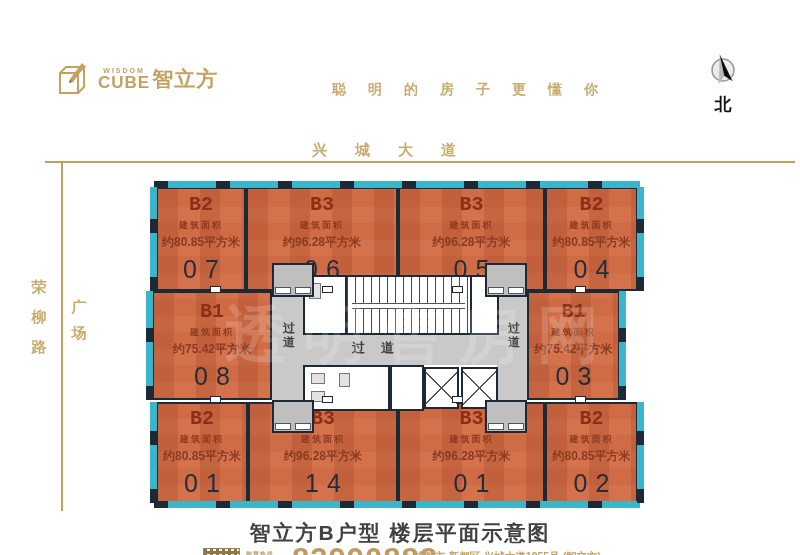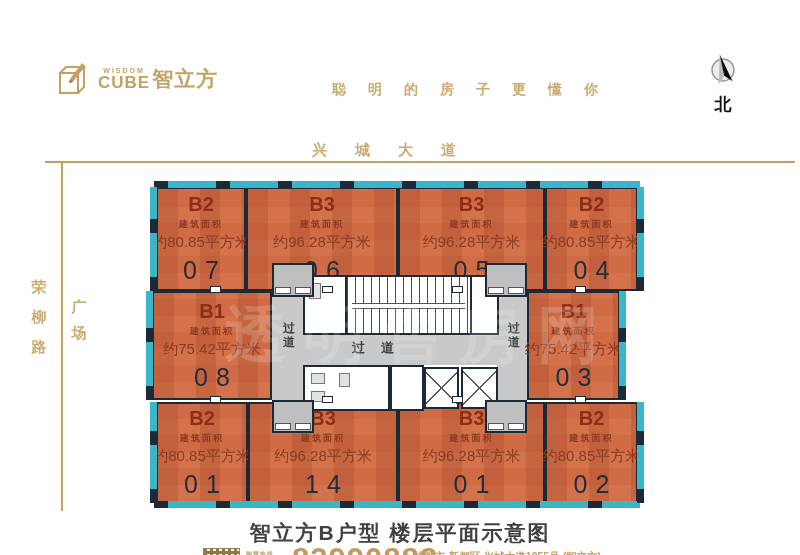--- a/index.html
+++ b/index.html
@@ -24,23 +24,23 @@
   .road-left{left:29px;top:222px;letter-spacing:30px;}
   .plaza{left:69px;top:240px;letter-spacing:28px;}
 
   
   .unit{background-color:#cf6b45;
     background-image:
       repeating-linear-gradient(90deg, rgba(150,55,28,.22) 0 20px, rgba(0,0,0,0) 20px 42px),
       repeating-linear-gradient(0deg, rgba(220,130,90,.30) 0 16px, rgba(0,0,0,0) 16px 33px);
     border:2.5px solid #1c2a38;box-sizing:border-box;
     display:flex;flex-direction:column;align-items:center;justify-content:center;z-index:2;}
-  .utype{font-size:20px;font-weight:bold;color:#8c2f16;line-height:1.1;}
+  .utype{font-size:20px;font-weight:bold;color:#8c2f16;line-height:1.1;font-family:Liberation Mono, monospace;}
   .uarea1{font-size:9px;font-weight:bold;color:#8c3a20;margin-top:3px;letter-spacing:2px;}
-  .uarea2{font-size:15px;font-weight:normal;color:#8c3a20;margin-top:2px;white-space:nowrap;}
+  .uarea2{font-size:12px;font-weight:bold;color:#8c3a20;margin-top:2px;white-space:nowrap;}
   .unum{font-size:25px;color:#242e3a;letter-spacing:8px;margin-top:4px;margin-right:-8px;}
   .corridor{background:#c9c9c9;z-index:1;}
   .clabel-h{left:352px;top:294px;font-size:13px;font-weight:bold;color:#3f3f3f;letter-spacing:16px;z-index:6;}
   .clabel-v{writing-mode:vertical-rl;text-orientation:upright;font-size:12px;font-weight:bold;color:#3f3f3f;letter-spacing:14px;z-index:6;}
   .room{background:#fff;border:2px solid #1c2a38;box-sizing:border-box;z-index:3;}
   .stair{background-color:#fff;
     background-image:repeating-linear-gradient(90deg,#4a4a4a 0 1px,rgba(0,0,0,0) 1px 8px);
     border:2px solid #1c2a38;box-sizing:border-box;z-index:3;}
   .stair-mid{position:absolute;left:4%;right:4%;top:46%;height:8%;background:#fff;border-top:1px solid #555;border-bottom:1px solid #555;}
   .elev{background-color:#fff;border:2px solid #1c2a38;box-sizing:border-box;z-index:4;

